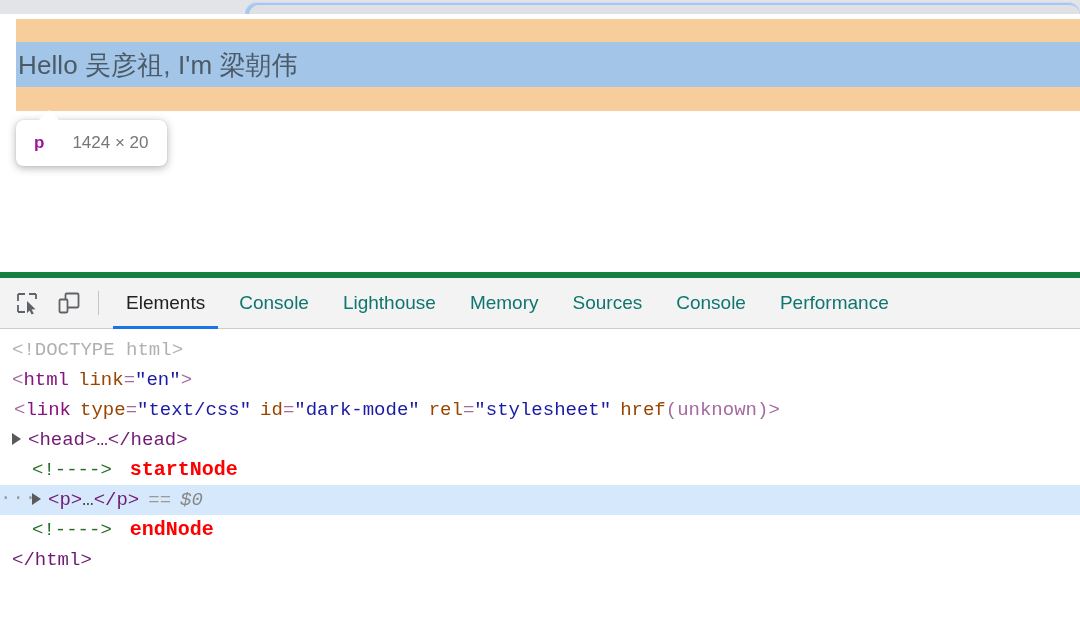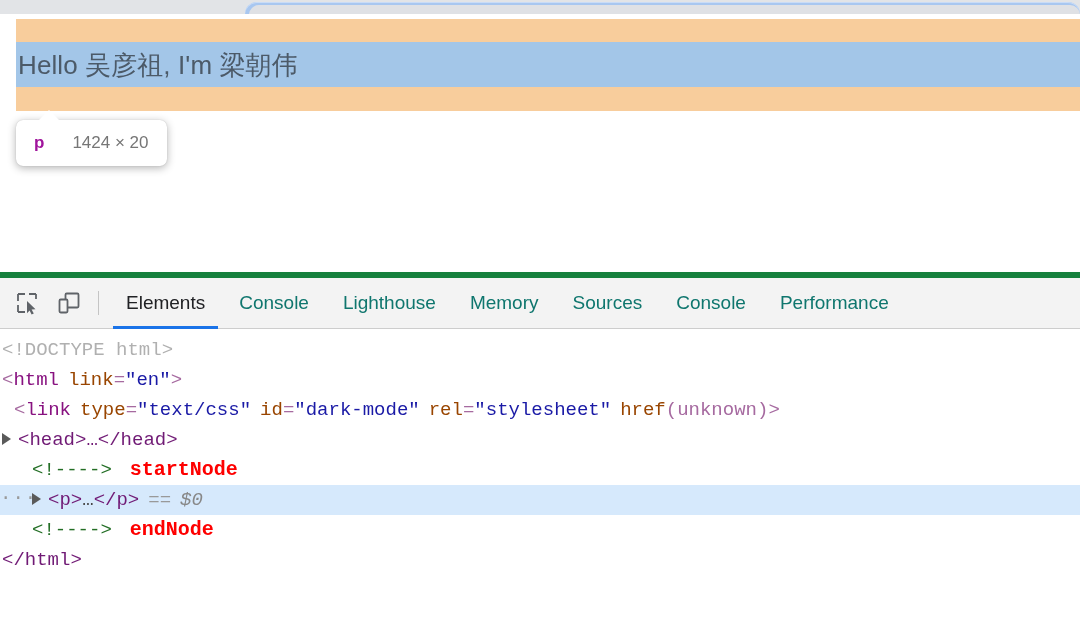--- a/index.html
+++ b/index.html
@@ -202,21 +202,21 @@
     padding-top: 6px;
     font-family: "Liberation Mono", monospace;
     font-size: 19px;
     line-height: 30px;
     color: #333333;
   }
   .node-row {
     position: relative;
     height: 30px;
     white-space: nowrap;
-    padding-left: 2px;
+    padding-left: 12px;
   }
   .node-row.selected {
     background: #d6e9fc;
   }
   .ind1 { padding-left: 14px; }
   .ind2 { padding-left: 32px; }
 
   .tok-doctype { color: #b0b0b0; }
   .tok-tag { color: #881280; }
   .tok-tag-light { color: #701a75; }

